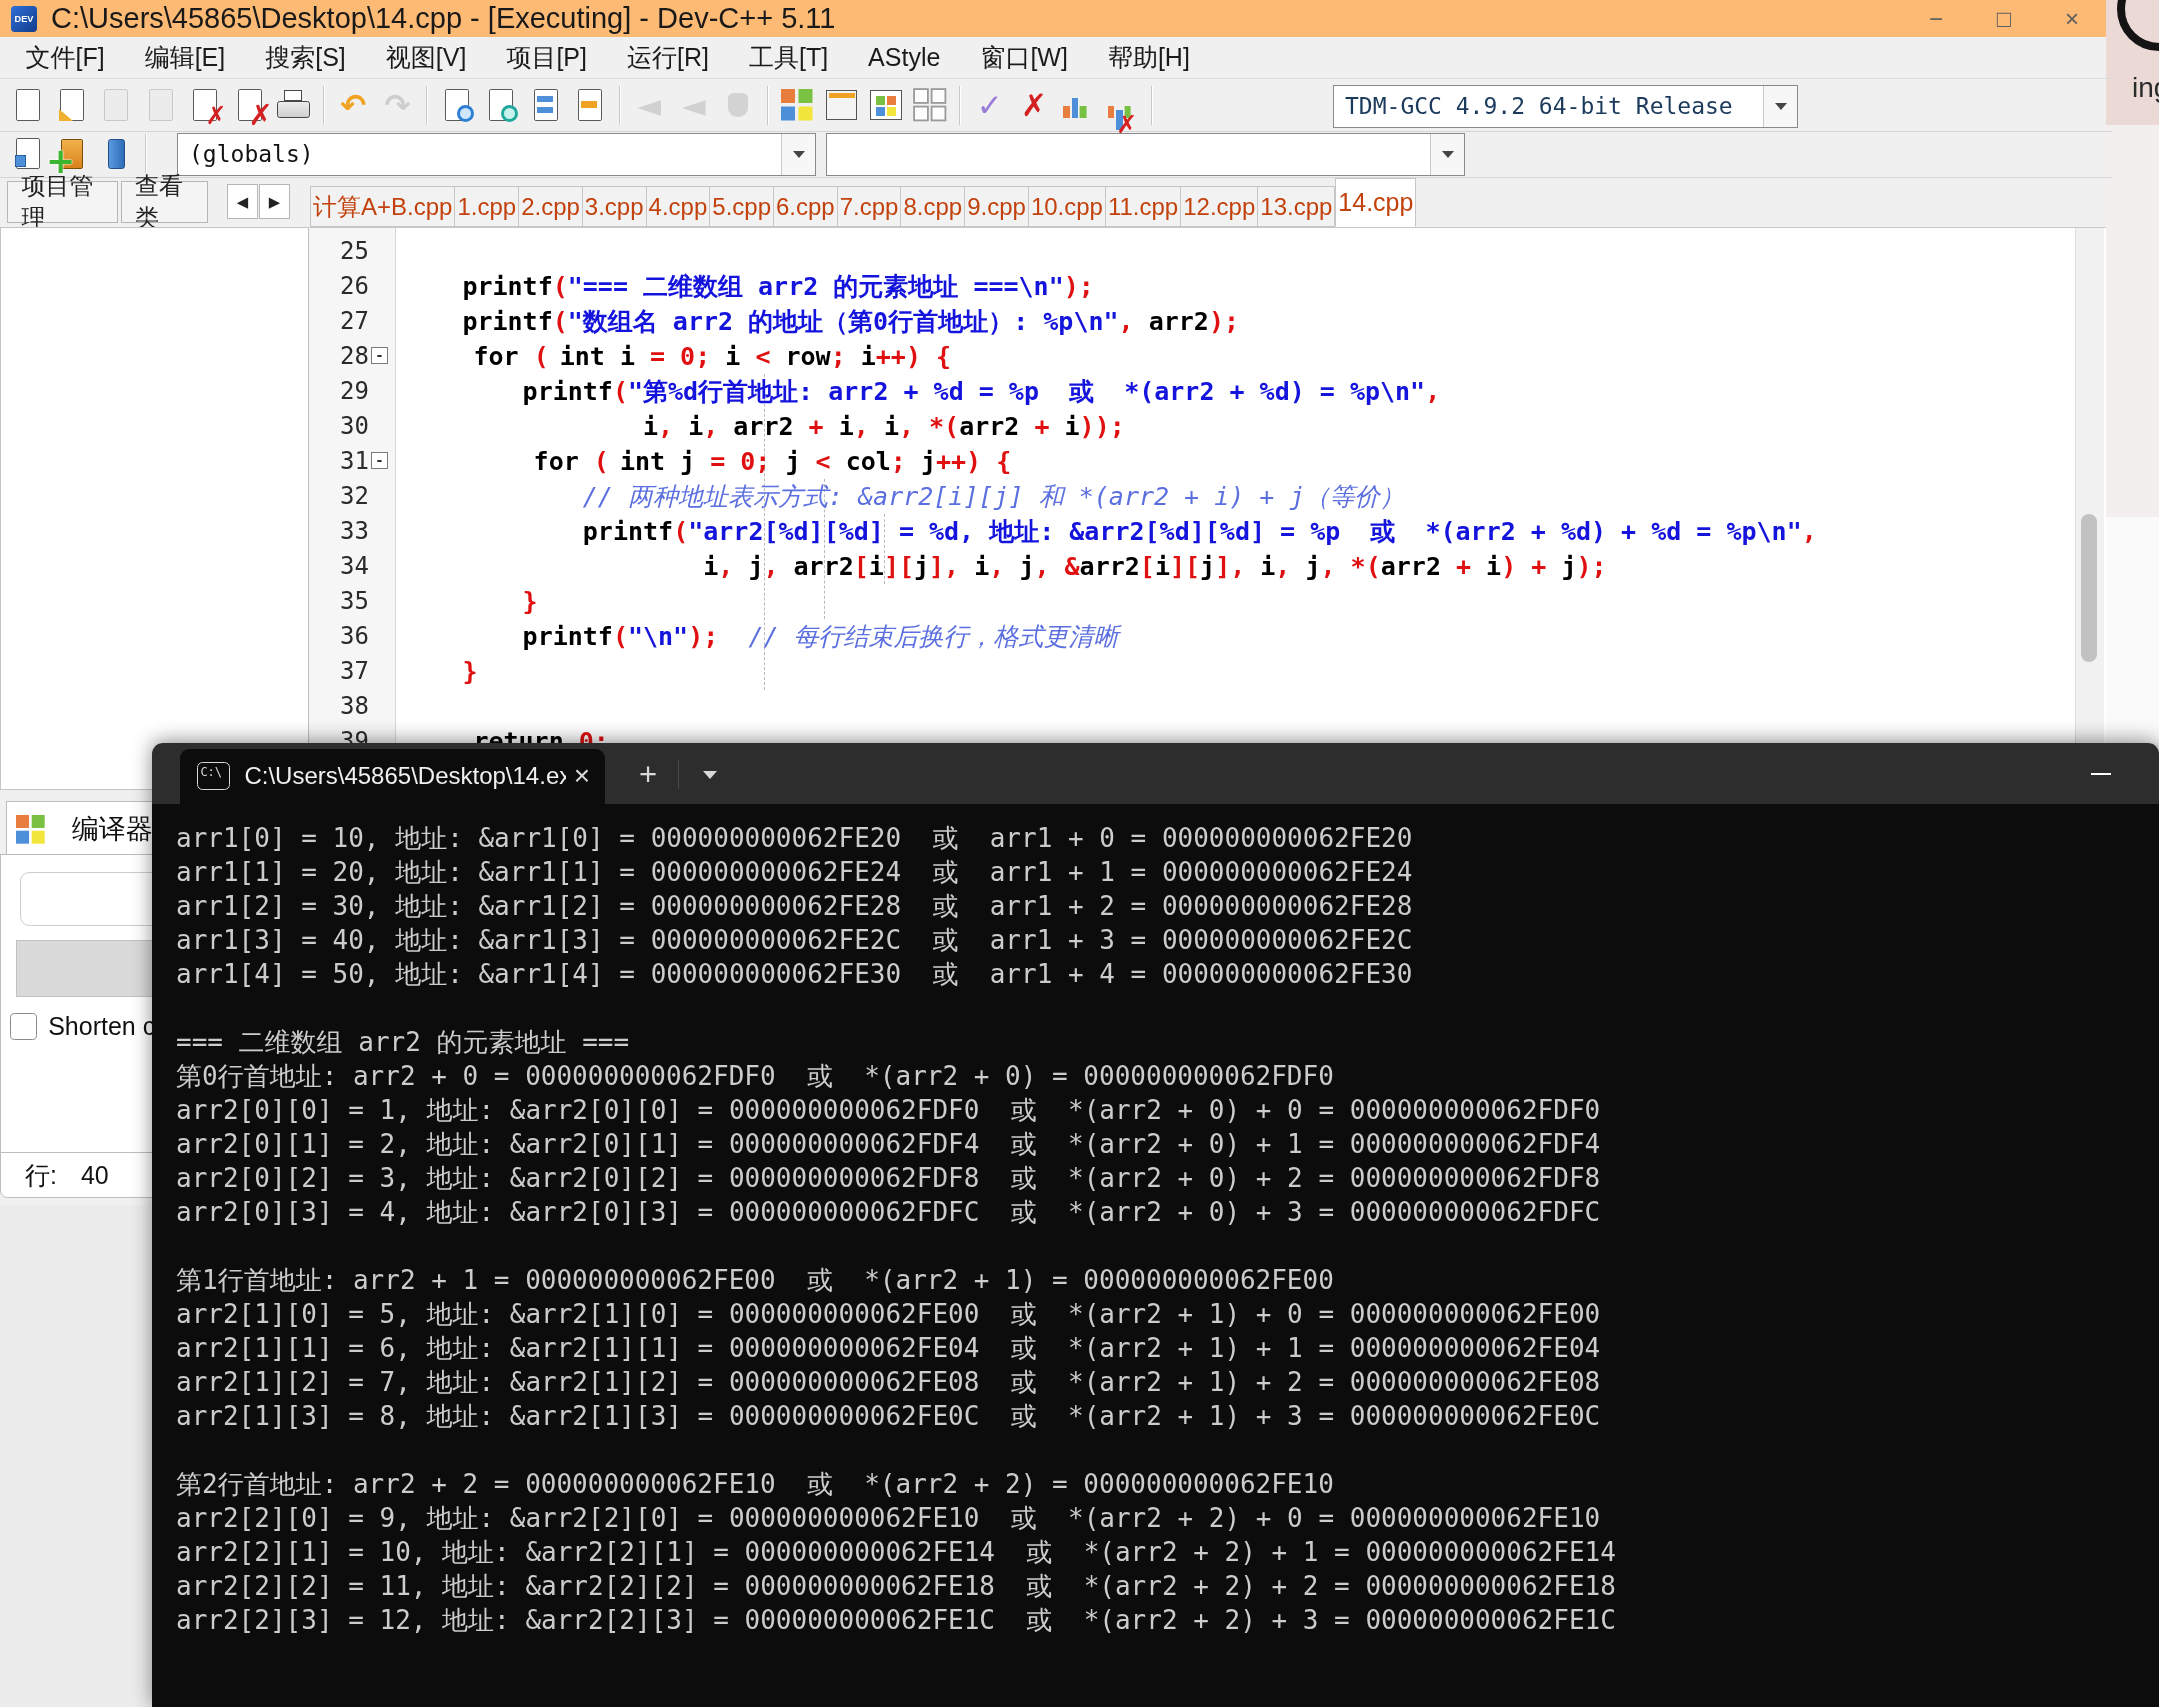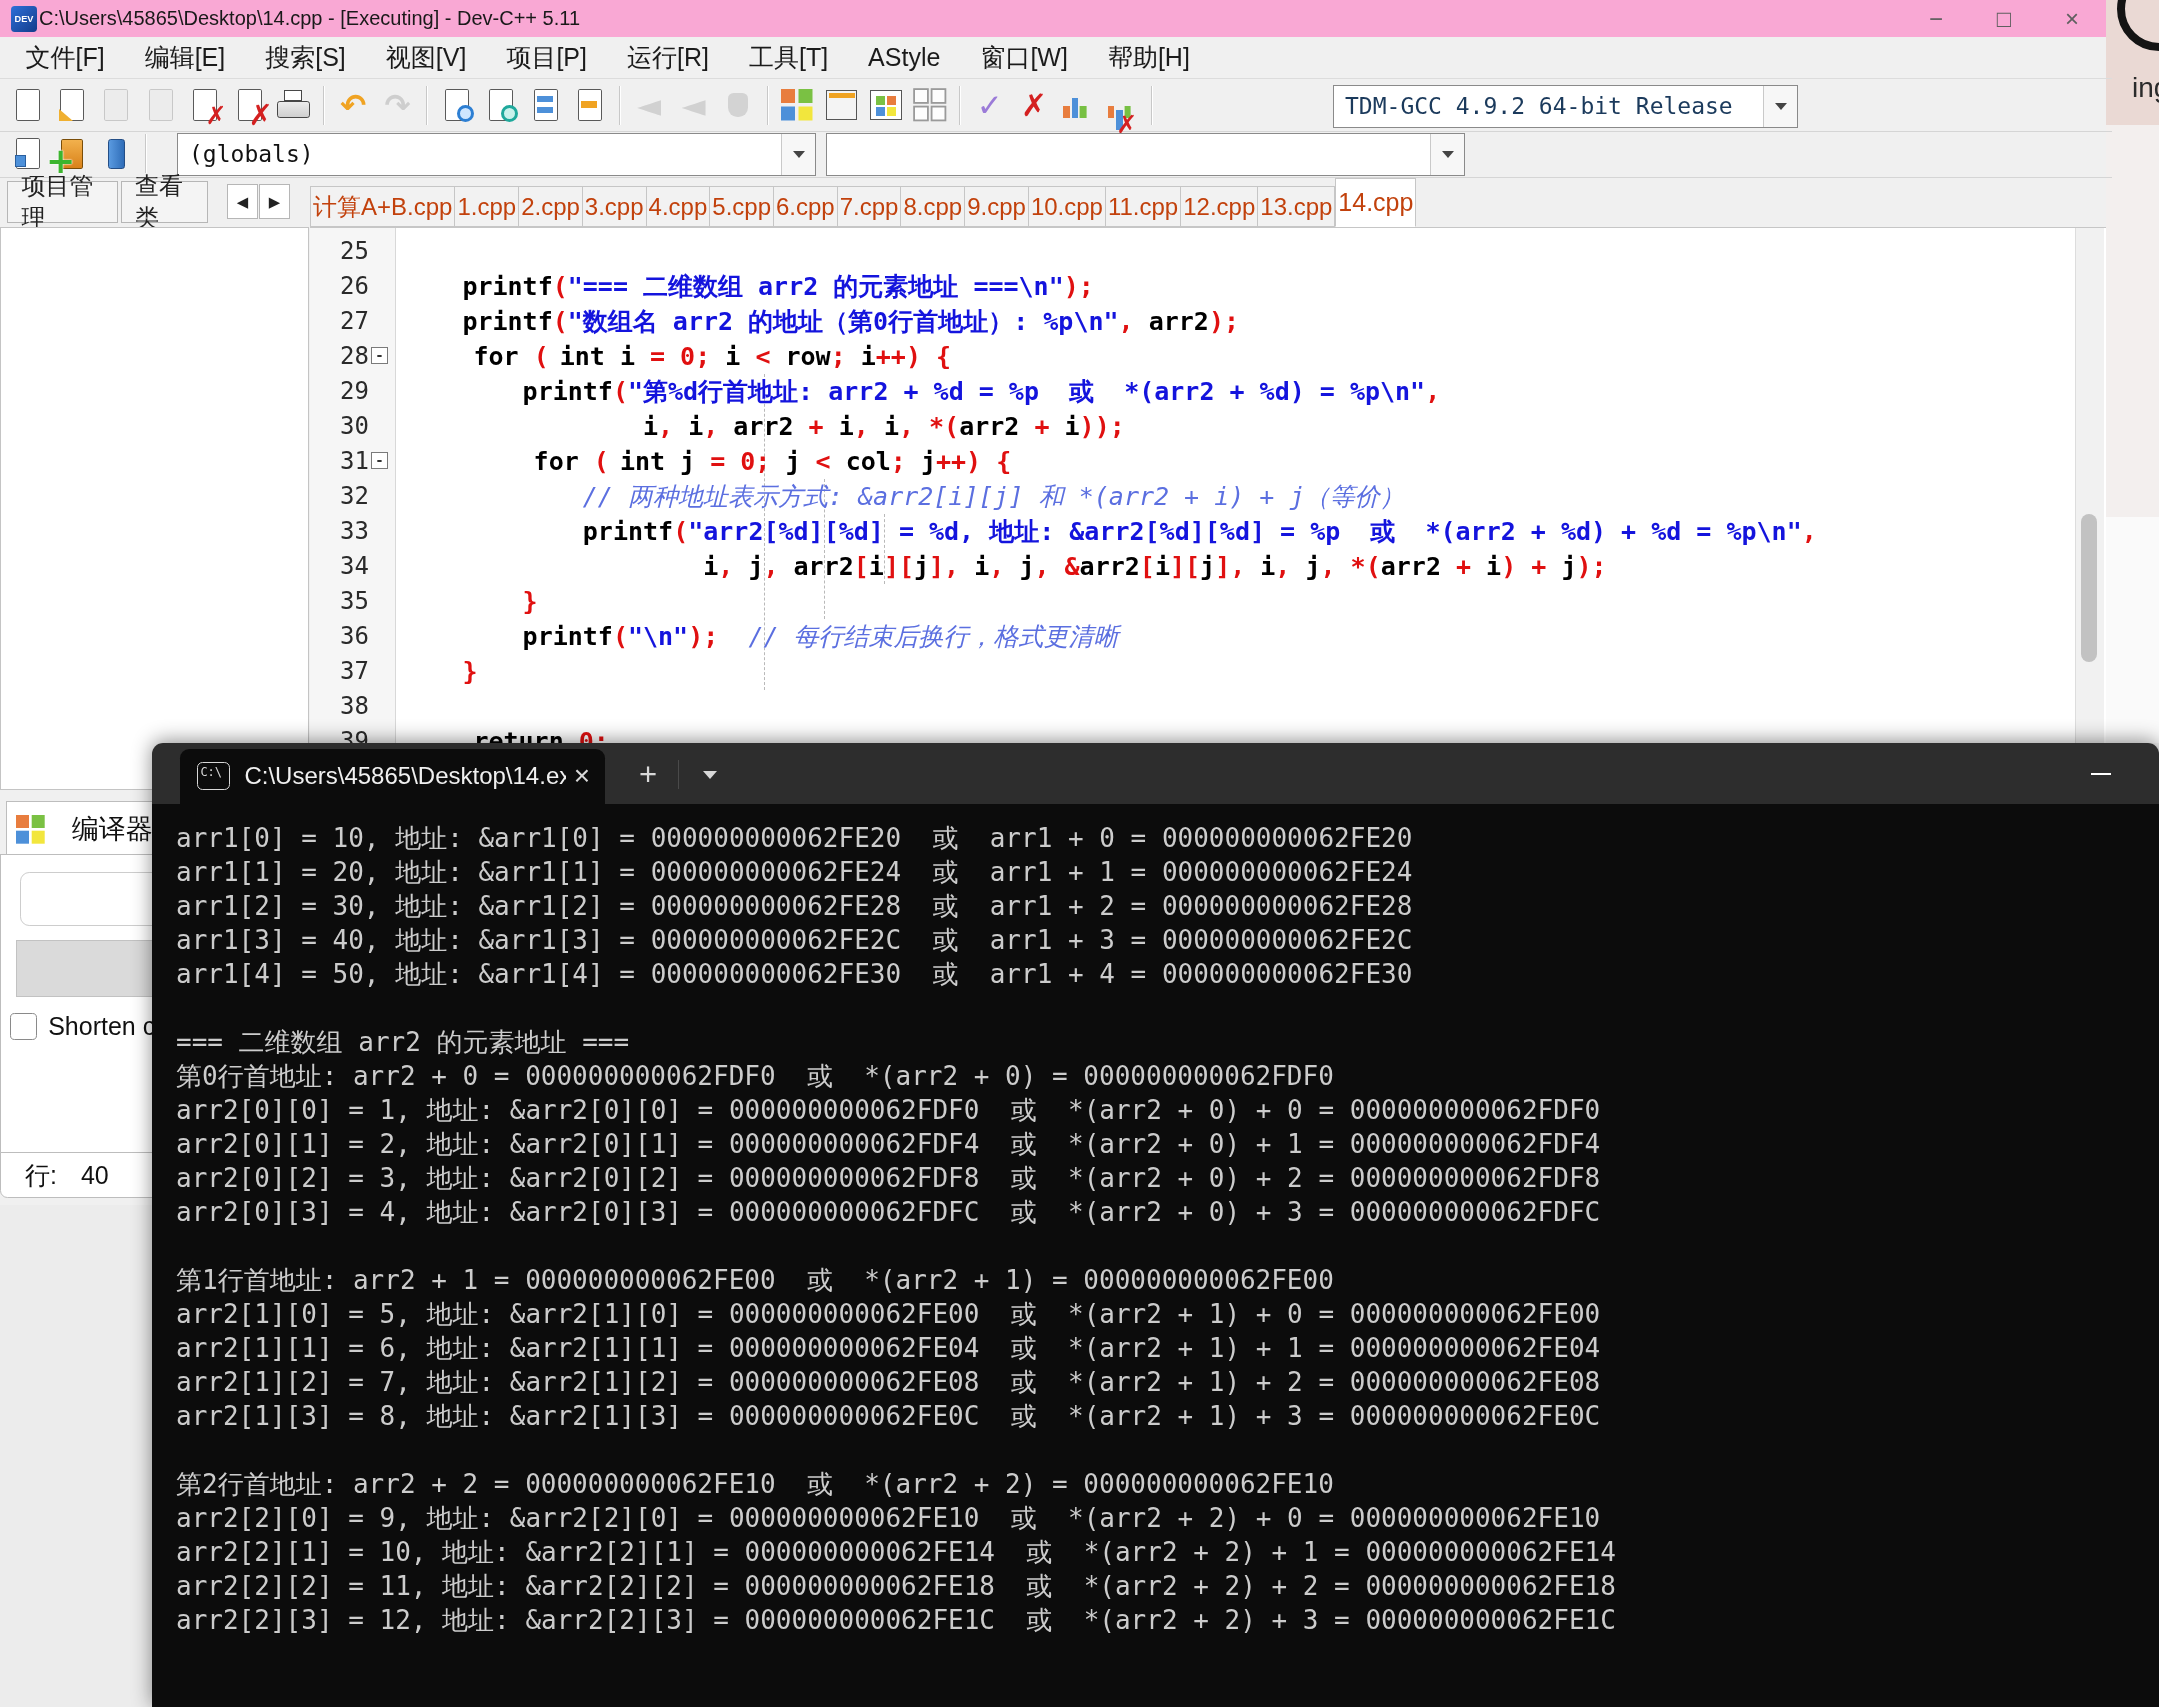--- a/index.html
+++ b/index.html
@@ -13,25 +13,25 @@
   #bg-sliver{position:absolute;left:2106px;top:0;width:54px;height:743px;z-index:1;overflow:hidden;background:#f3efee;}
   #bg-sliver .pink{position:absolute;left:0;top:0;width:54px;height:125px;background:#ead9d4;overflow:hidden;}
   #bg-sliver .arc{position:absolute;left:11px;top:-33px;width:68px;height:68px;border:8.3px solid #141414;border-radius:50%;}
   #bg-sliver .ing{position:absolute;left:26px;top:72px;font-size:28px;color:#2b2b2b;}
   #bg-sliver .lower{position:absolute;left:0;top:517px;width:54px;height:226px;background:#fafafa;}
 
   
   #devcpp{position:absolute;left:0;top:0;width:2106px;height:1707px;background:#f0f0f0;z-index:2;}
 
   
-  #titlebar{position:absolute;left:0;top:0;width:2106px;height:37px;background:#f9a8d4;display:flex;align-items:center;}
+  #titlebar{position:absolute;left:0;top:0;width:2106px;height:37px;background:#fdba74;display:flex;align-items:center;}
   #app-icon{width:26px;height:26px;margin-left:11px;border-radius:3.7px;
     background:linear-gradient(135deg,#2e6fd8,#123c8a);
     color:#fff;font-size:9.2px;font-weight:bold;display:flex;align-items:center;justify-content:center;flex:none;}
-  #title-text{margin-left:2px;font-size:20px;color:#191919;white-space:nowrap;text-align:center;}
+  #title-text{margin-left:14px;font-size:29px;color:#191919;white-space:nowrap;text-align:center;}
   .win-controls{position:absolute;right:0;top:0;height:37px;display:flex;}
   .win-btn{width:68px;height:37px;display:flex;align-items:center;justify-content:center;font-size:24px;color:#5f5f5f;}
 
   
   #menubar{position:absolute;left:0;top:37px;width:2106px;height:41px;display:flex;align-items:center;padding-left:5.5px;}
   .menu-item{padding:0 20px;font-size:25px;color:#1b1b1b;white-space:nowrap;}
 
   
   #toolbar1{position:absolute;left:0;top:78px;width:2106px;height:52px;border-top:0.9px solid #dcdcdc;border-bottom:0.9px solid #d5d5d5;display:flex;align-items:center;padding-left:5.5px;}
   #toolbar2{position:absolute;left:0;top:130px;width:2106px;height:47px;border-bottom:0.9px solid #d5d5d5;display:flex;align-items:center;padding-left:5.5px;}

